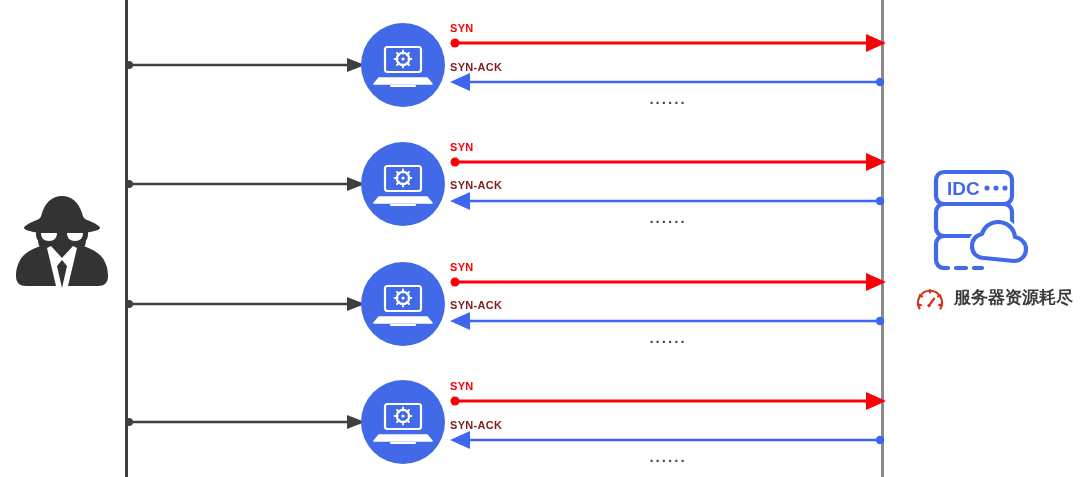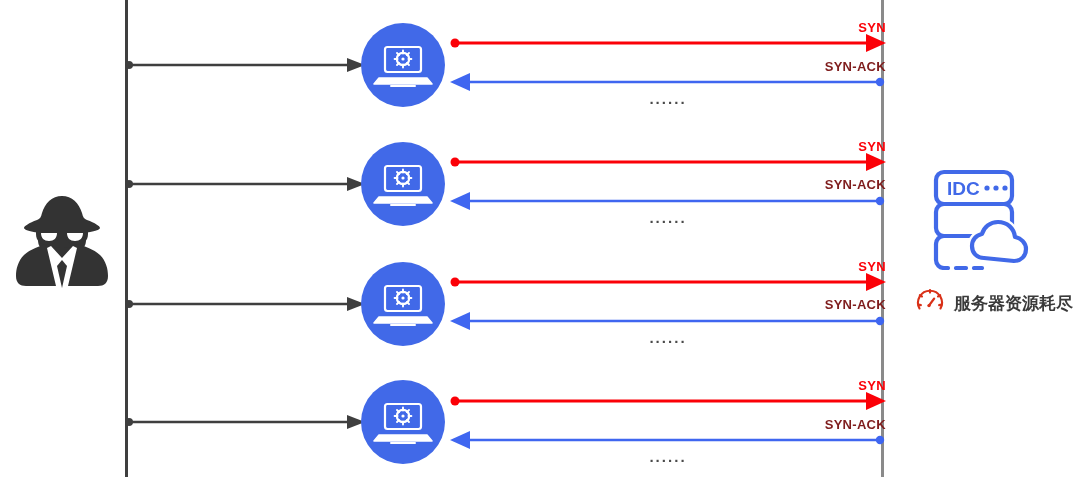--- a/index.html
+++ b/index.html
@@ -61,22 +61,22 @@
   
   .flow {
     position: absolute;
     left: 450px;
     width: 436px;
     height: 22px;
   }
   .flow-label {
     position: absolute;
     width: 100%;
-    text-align: right;
-    font-size: 13px;
+    text-align: left;
+    font-size: 11px;
     font-weight: bold;
     letter-spacing: 0.3px;
     line-height: 16px;
   }
   .label-syn { color: #fb0007; }
   .label-synack { color: #7f1d1d; }
 
   .ellipsis {
     position: absolute;
     left: 450px;
@@ -95,21 +95,21 @@
     left: 922px;
     top: 158px;
     width: 112px;
     height: 112px;
   }
   .status {
     position: absolute;
     left: 915px;
     top: 286px;
     display: flex;
-    align-items: center;
+    align-items: flex-start;
     gap: 9px;
   }
   .status-text {
     font-size: 17px;
     font-weight: bold;
     color: #3a3a3a;
     white-space: nowrap;
     font-family: "DejaVu Sans", sans-serif;
   }
 </style>

